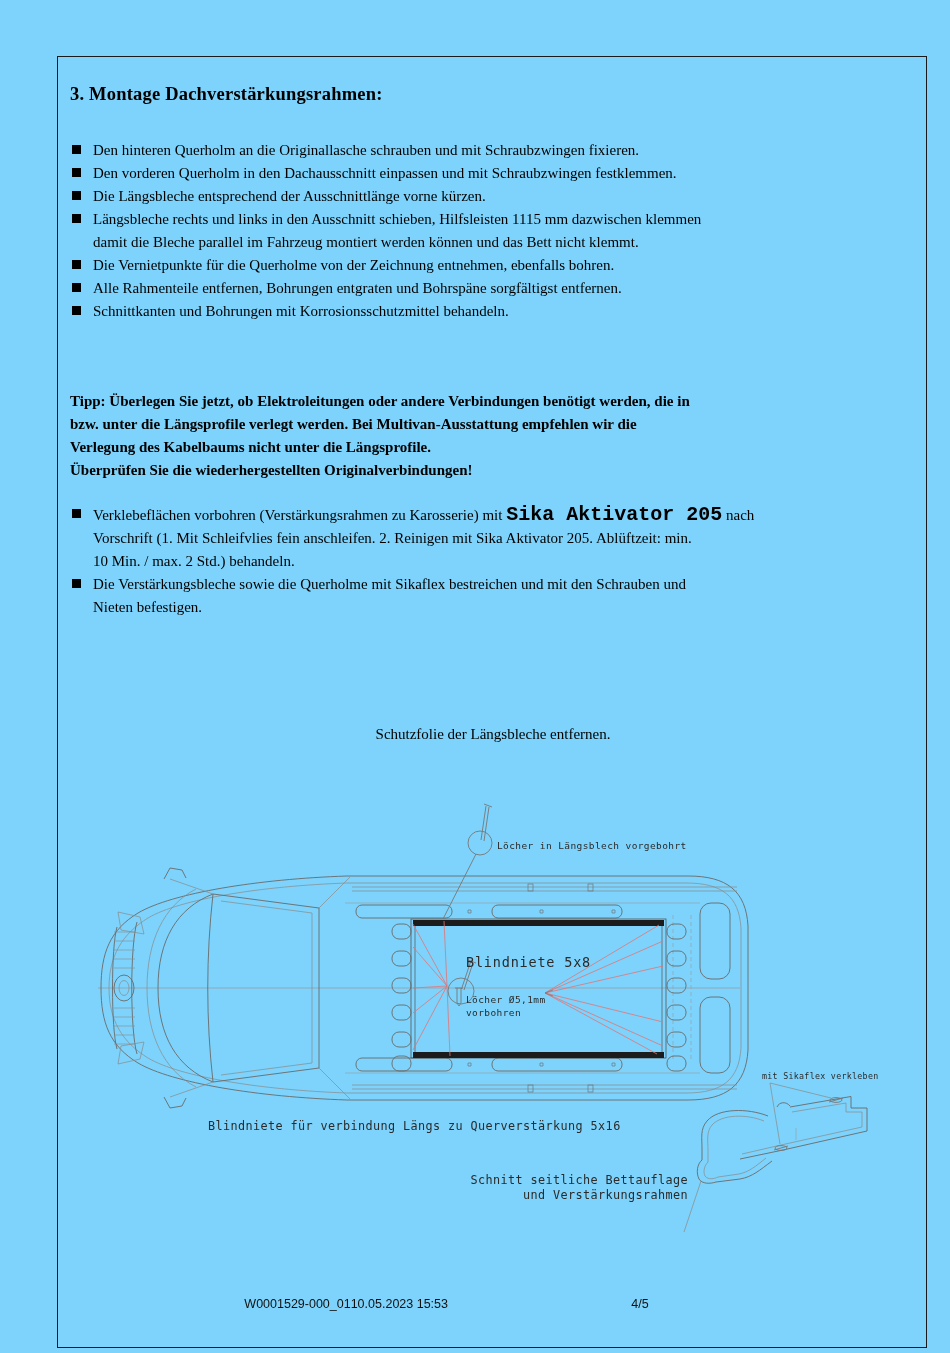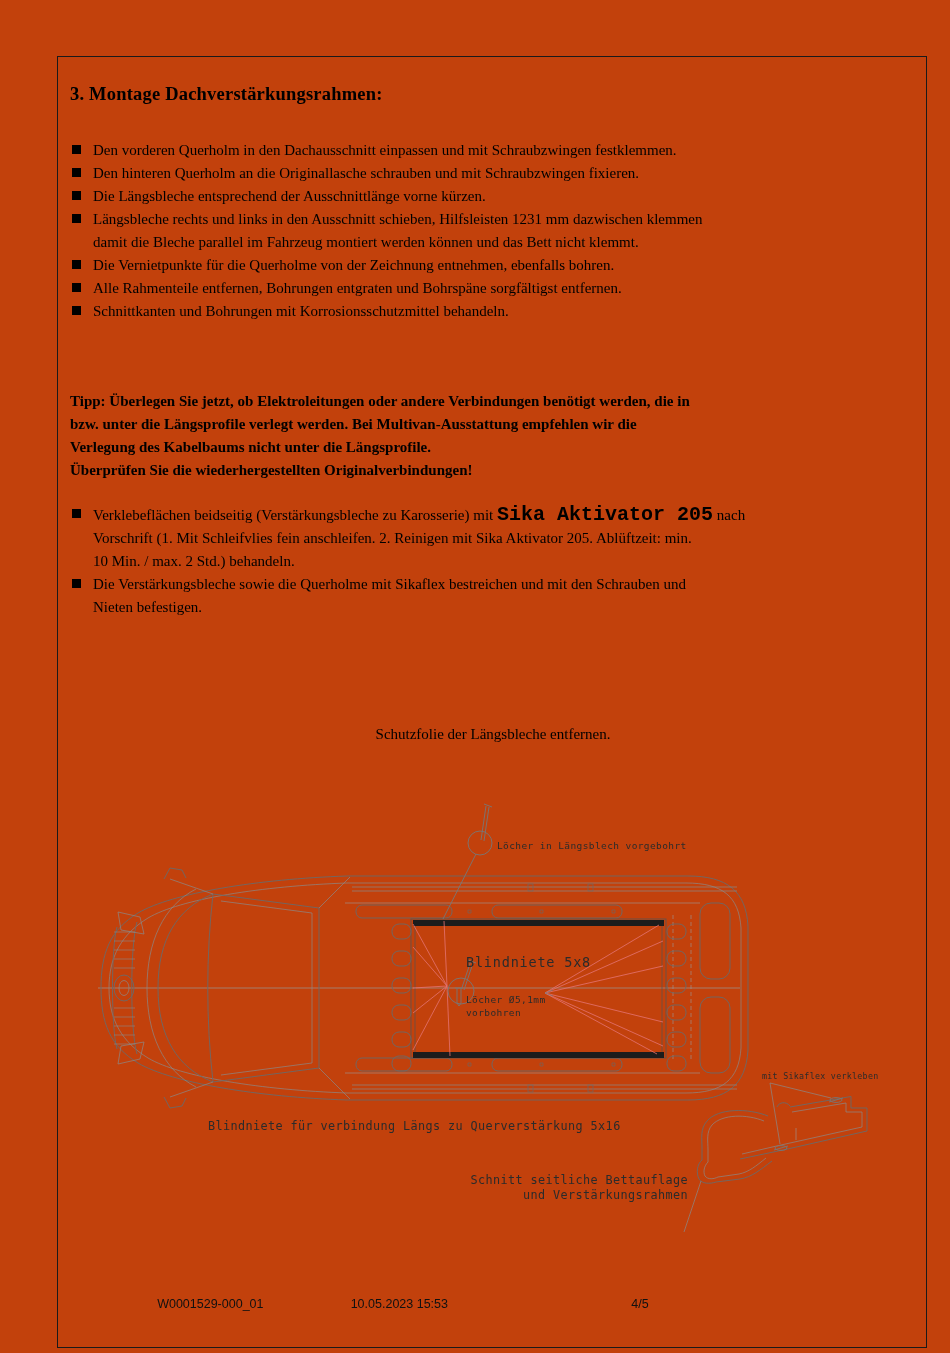--- a/index.html
+++ b/index.html
@@ -1,63 +1,63 @@
 <!DOCTYPE html>
 <html><head>
 <meta charset="utf-8">
 <style>
   html,body{margin:0;padding:0;background:#fff;}
-  .page{position:relative;width:950px;height:1353px;background:#c2410c;overflow:hidden;
+  .page{position:relative;width:950px;height:1353px;background:#7dd3fc;overflow:hidden;
         font-family:"Liberation Serif", serif;color:#000;}
   .frame{position:absolute;left:57px;top:56px;width:868px;height:1290px;border:1.6px solid #1a1a1a;}
   .title{position:absolute;left:70px;top:84px;font-size:18.5px;font-weight:bold;letter-spacing:.2px;}
   .blk{position:absolute;left:70px;width:846px;font-size:15px;line-height:23px;}
   .bullets .bullet{position:relative;padding-left:23px;white-space:pre-line;}
   .sq{position:absolute;left:2px;top:6px;width:9px;height:9px;background:#000;display:inline-block;}
   .tip{font-weight:bold;white-space:pre-line;}
   .plain{white-space:pre-line;text-align:center;}
   .sika{font-family:Liberation Mono, monospace;font-weight:bold;font-size:20px;}
   .footer{position:absolute;left:70px;top:1297px;width:842px;display:flex;
           font-family:"Liberation Sans", sans-serif;font-size:12.5px;color:#111;}
-  .footer .f-left{flex:1;text-align:center;}
+  .footer .f-left{flex:1;text-align:right;}
   .footer .f-center{flex:1;text-align:left;}
   .footer .f-right{flex:1;}
   svg text{font-family:"DejaVu Sans Mono", monospace;fill:#2b2b2b;}
   .cad-sm{font-size:9.5px;letter-spacing:.4px;}
   .cad-md{font-size:13.5px;letter-spacing:.8px;}
   .cad-cap{font-size:11.8px;letter-spacing:.4px;}
   .cad-xs{font-size:8.3px;letter-spacing:.3px;}
 </style>
 </head>
 <body>
 
 <div class="page">
   <div class="frame"></div>
 
   <div class="title">3. Montage Dachverstärkungsrahmen:</div>
 
   <div class="blk bullets" style="top:139px">
+    <div class="bullet"><span class="sq"></span><span>Den hinteren Querholm an die Originallasche schrauben und mit Schraubzwingen fixieren.</span></div>
     <div class="bullet"><span class="sq"></span><span>Den vorderen Querholm in den Dachausschnitt einpassen und mit Schraubzwingen festklemmen.</span></div>
-    <div class="bullet"><span class="sq"></span><span>Den hinteren Querholm an die Originallasche schrauben und mit Schraubzwingen fixieren.</span></div>
     <div class="bullet"><span class="sq"></span><span>Die Längsbleche entsprechend der Ausschnittlänge vorne kürzen.</span></div>
-    <div class="bullet"><span class="sq"></span><span>Längsbleche rechts und links in den Ausschnitt schieben, Hilfsleisten 1231 mm dazwischen klemmen
+    <div class="bullet"><span class="sq"></span><span>Längsbleche rechts und links in den Ausschnitt schieben, Hilfsleisten 1115 mm dazwischen klemmen
 damit die Bleche parallel im Fahrzeug montiert werden können und das Bett nicht klemmt.</span></div>
     <div class="bullet"><span class="sq"></span></div>
     <div class="bullet"><span class="sq"></span><span>Die Vernietpunkte für die Querholme von der Zeichnung entnehmen, ebenfalls bohren.</span></div>
     <div class="bullet"><span class="sq"></span><span>Alle Rahmenteile entfernen, Bohrungen entgraten und Bohrspäne sorgfältigst entfernen.</span></div>
     <div class="bullet"><span class="sq"></span><span>Schnittkanten und Bohrungen mit Korrosionsschutzmittel behandeln.</span></div>
   </div>
 
   <div class="blk tip" style="top:390px">Tipp: Überlegen Sie jetzt, ob Elektroleitungen oder andere Verbindungen benötigt werden, die in
 bzw. unter die Längsprofile verlegt werden.  Bei Multivan-Ausstattung empfehlen wir die
 Verlegung des Kabelbaums nicht unter die Längsprofile.
 Überprüfen Sie die wiederhergestellten Originalverbindungen!</div>
 
   <div class="blk bullets" style="top:503px">
-    <div class="bullet"><span class="sq"></span><span>Verklebeflächen beidseitig (Verstärkungsbleche zu Karosserie) mit </span><span class="sika">Sika Aktivator 205</span><span> nach
+    <div class="bullet"><span class="sq"></span><span>Verklebeflächen vorbohren (Verstärkungsrahmen zu Karosserie) mit </span><span class="sika">Sika Aktivator 205</span><span> nach
 Vorschrift (1. Mit Schleifvlies fein anschleifen. 2. Reinigen mit Sika Aktivator 205. Ablüftzeit: min.
 10 Min. / max. 2 Std.) behandeln.</span></div>
     <div class="bullet"><span class="sq"></span><span>Die Verstärkungsbleche sowie die Querholme mit Sikaflex bestreichen und mit den Schrauben und
 Nieten befestigen.</span></div>
   </div>
 
 
   <div class="blk plain" style="top:723px">Schutzfolie der Längsbleche entfernen.</div>
 
   <svg style="position:absolute;left:60px;top:780px;" width="880" height="520" viewBox="60 780 880 520">

